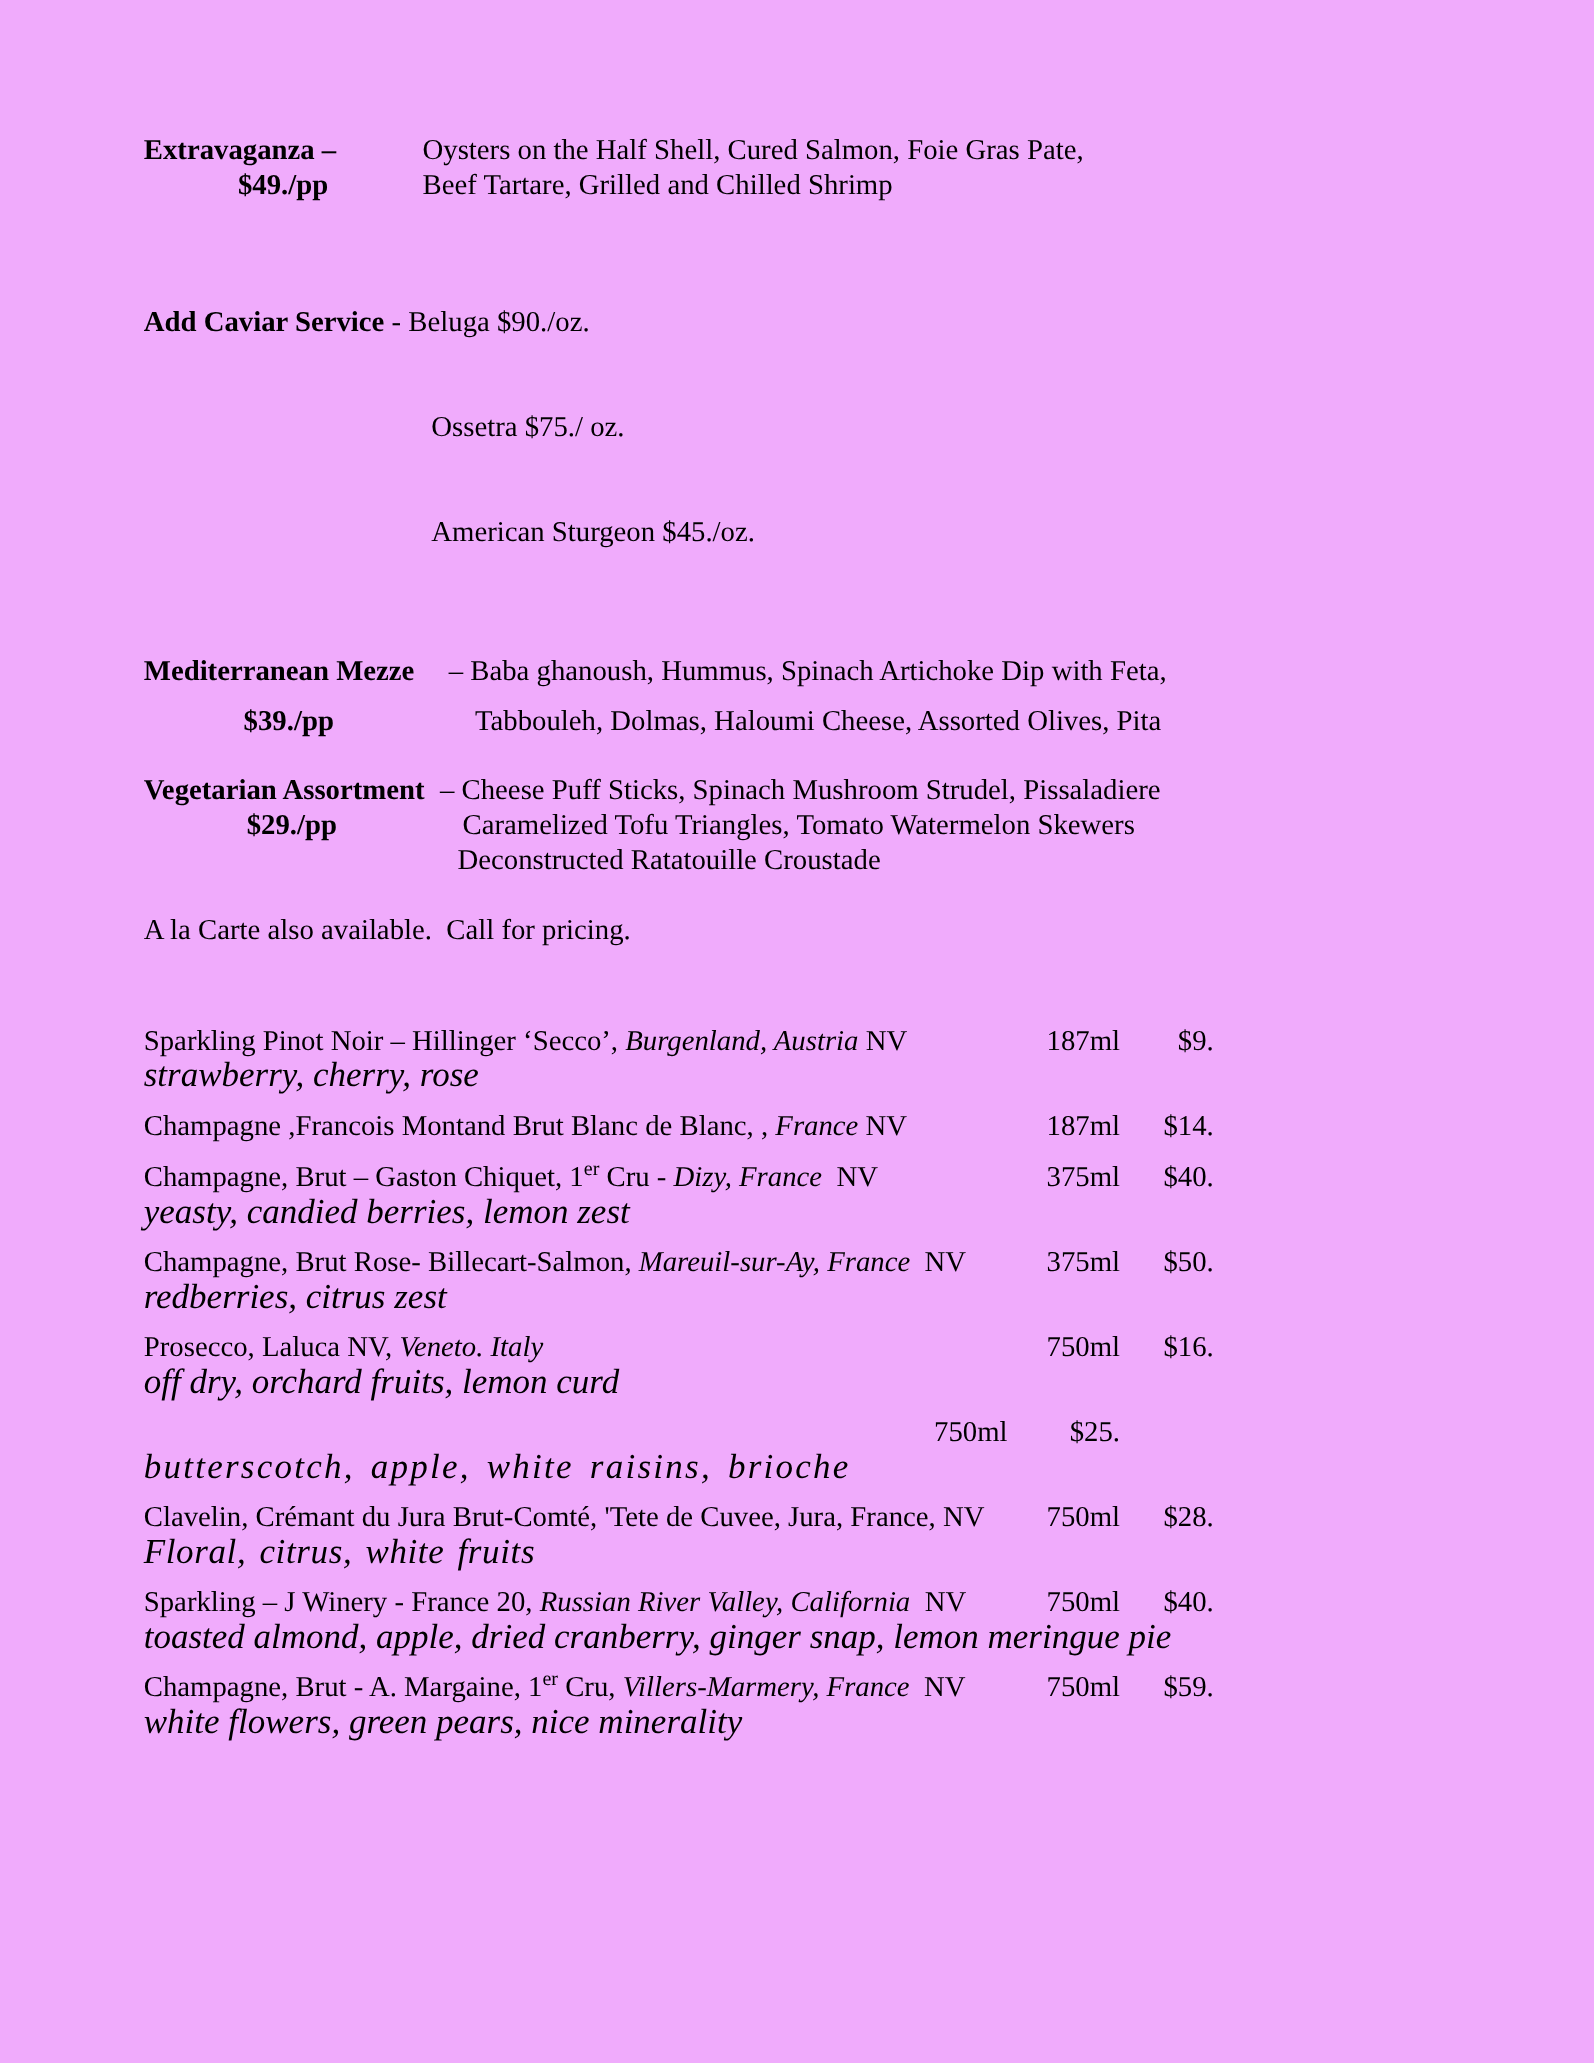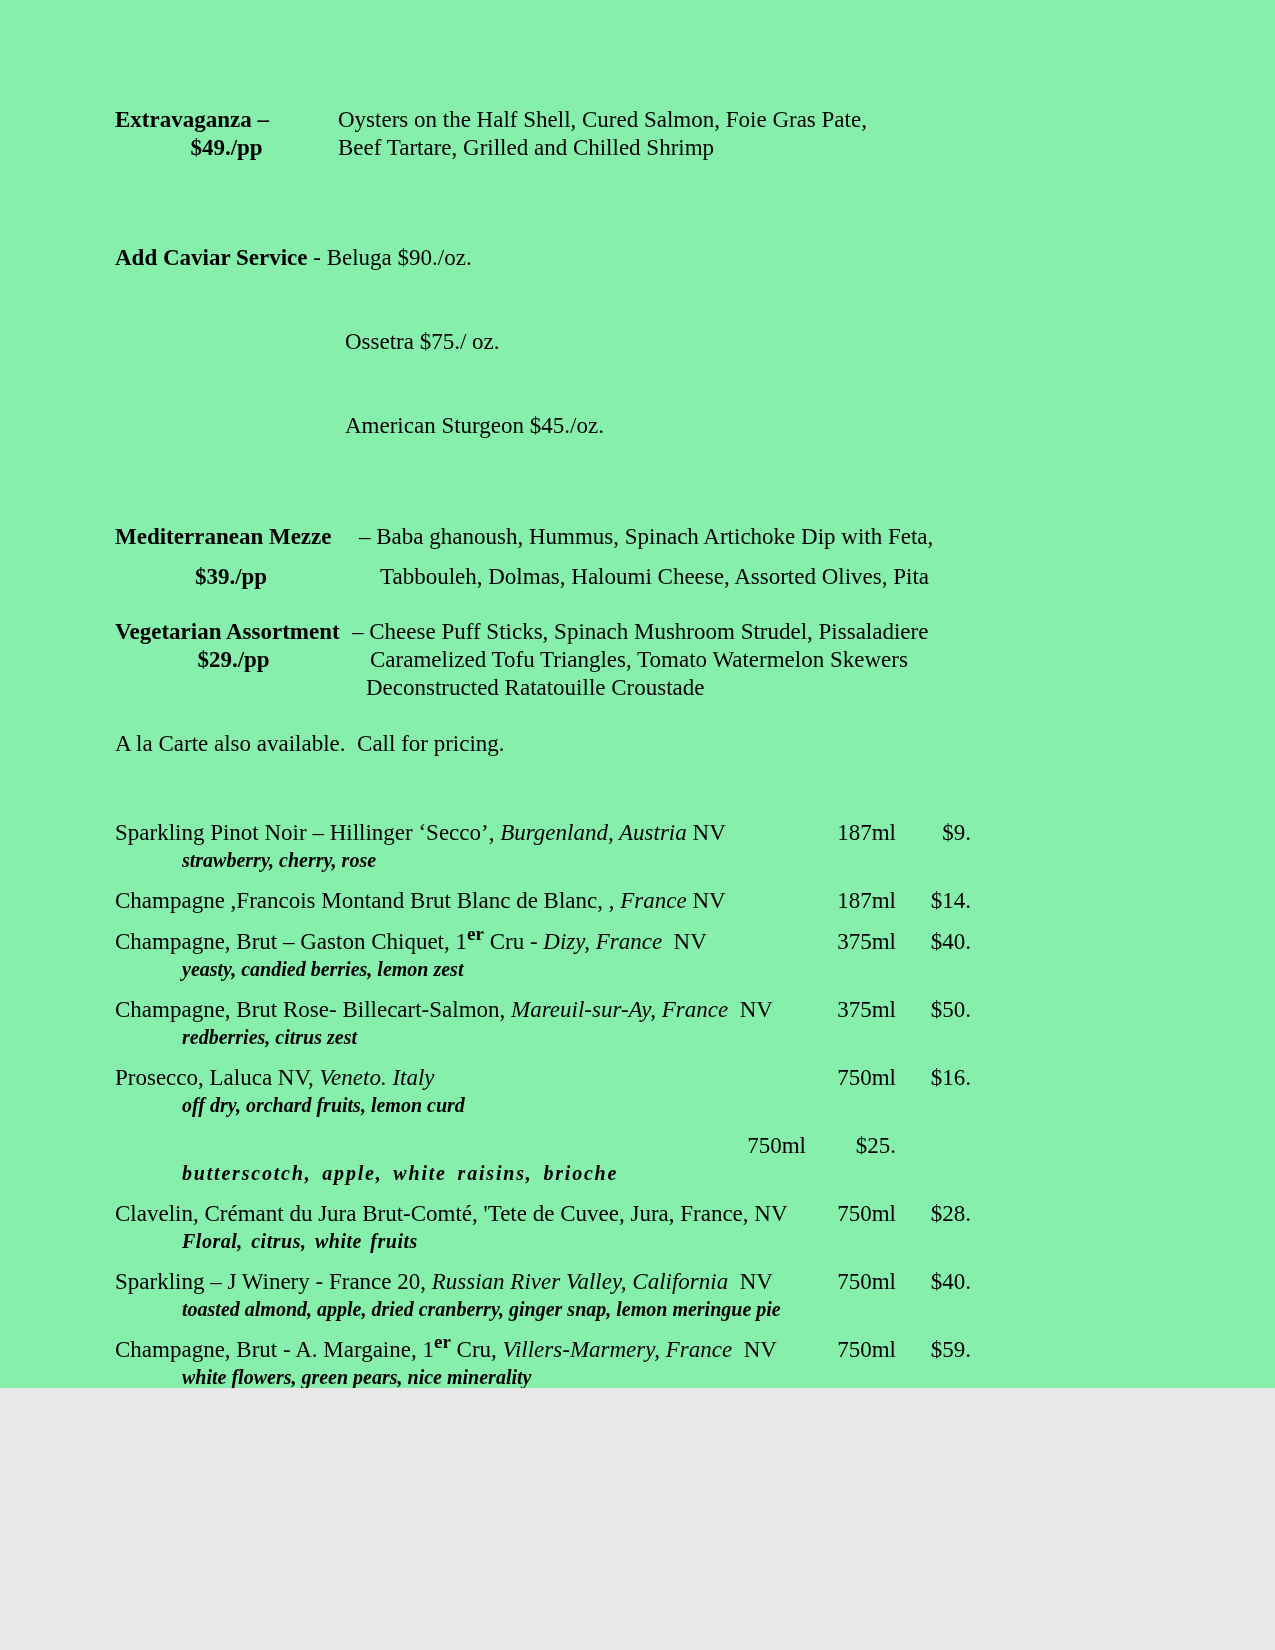--- a/index.html
+++ b/index.html
@@ -1,20 +1,20 @@
 <!DOCTYPE html>
 <html><head>
 <meta charset="utf-8">
 <style>
   html, body { margin: 0; padding: 0; background: #e8e8e8; }
   .page {
     position: relative;
     width: 1275px;
-    height: 1388px;
-    background: #86efac;
+    height: 1650px;
+    background: #f0abfc;
     color: #000000;
     font-family: "Liberation Serif", "DejaVu Serif", serif;
     overflow: hidden;
   }
   .content {
     margin-left: 115px;
     width: 856px;
     padding-top: 106px;
     font-size: 23px;
   }
@@ -41,30 +41,28 @@
   
   .wine-list { margin-top: 60px; }
   .wine { margin-bottom: 12px; }
   .wine-row {
     display: grid;
     grid-template-columns: 1fr 90px 75px;
     line-height: 29px;
   }
   .wine-name  { white-space: pre; }
   .wine-name i { font-style: italic; }
-  .wine-name sup { font-size: 19px; line-height: 0; font-weight: bold; }
+  .wine-name sup { font-size: 16px; line-height: 0; }
   .wine-size  { text-align: right; white-space: pre; }
   .wine-price { text-align: right; white-space: pre; }
   .wine-note {
-    margin-left: 67px;
-    font-size: 20px;
+    font-size: 28px;
     font-style: italic;
     line-height: 27px;
     white-space: pre;
-    font-weight: bold;
   }
   .note-spaced { letter-spacing: 1.8px; word-spacing: 4px; }
   .note-slight { letter-spacing: 0.5px; word-spacing: 3px; }
 </style>
 </head>
 <body>
 
 <div class="page">
   <div class="content">
 

